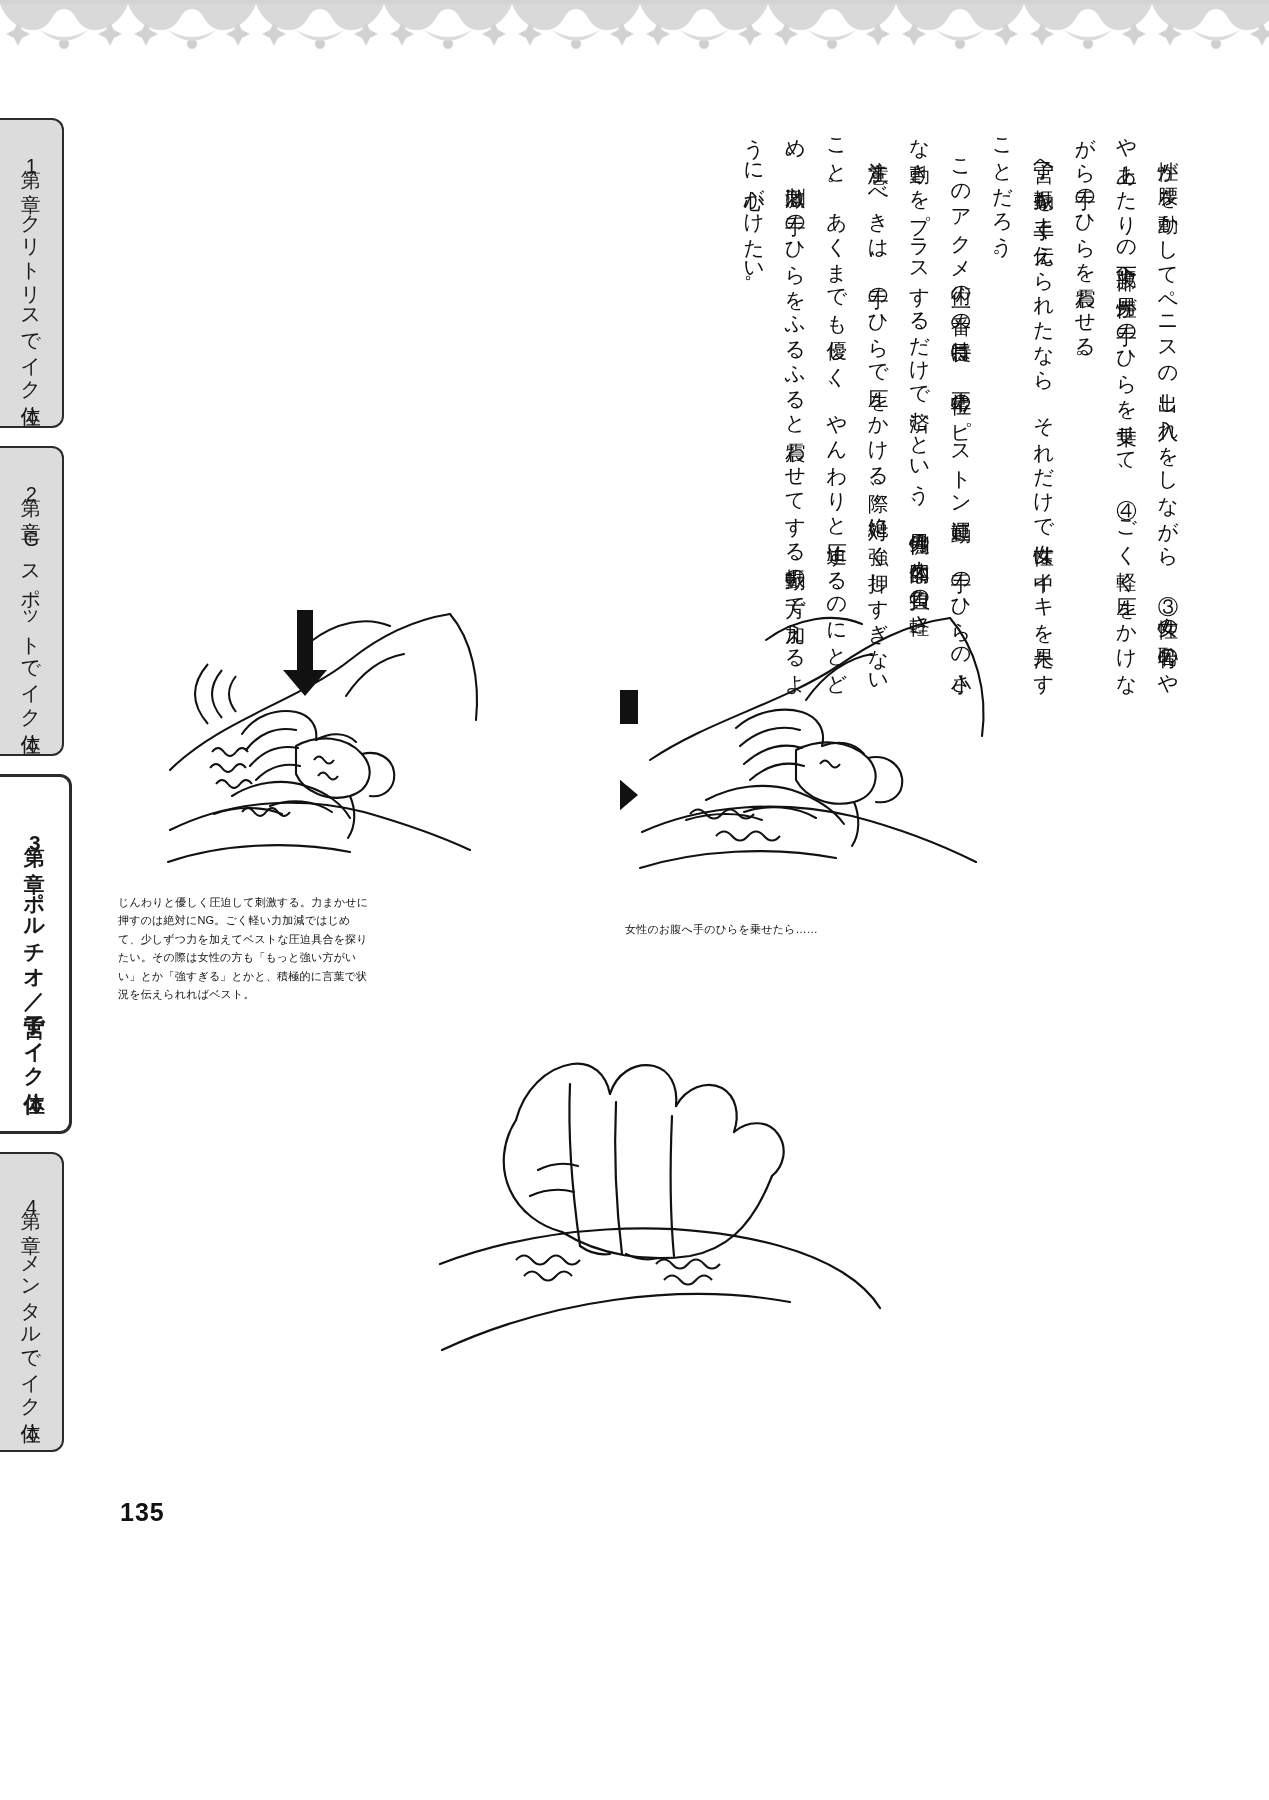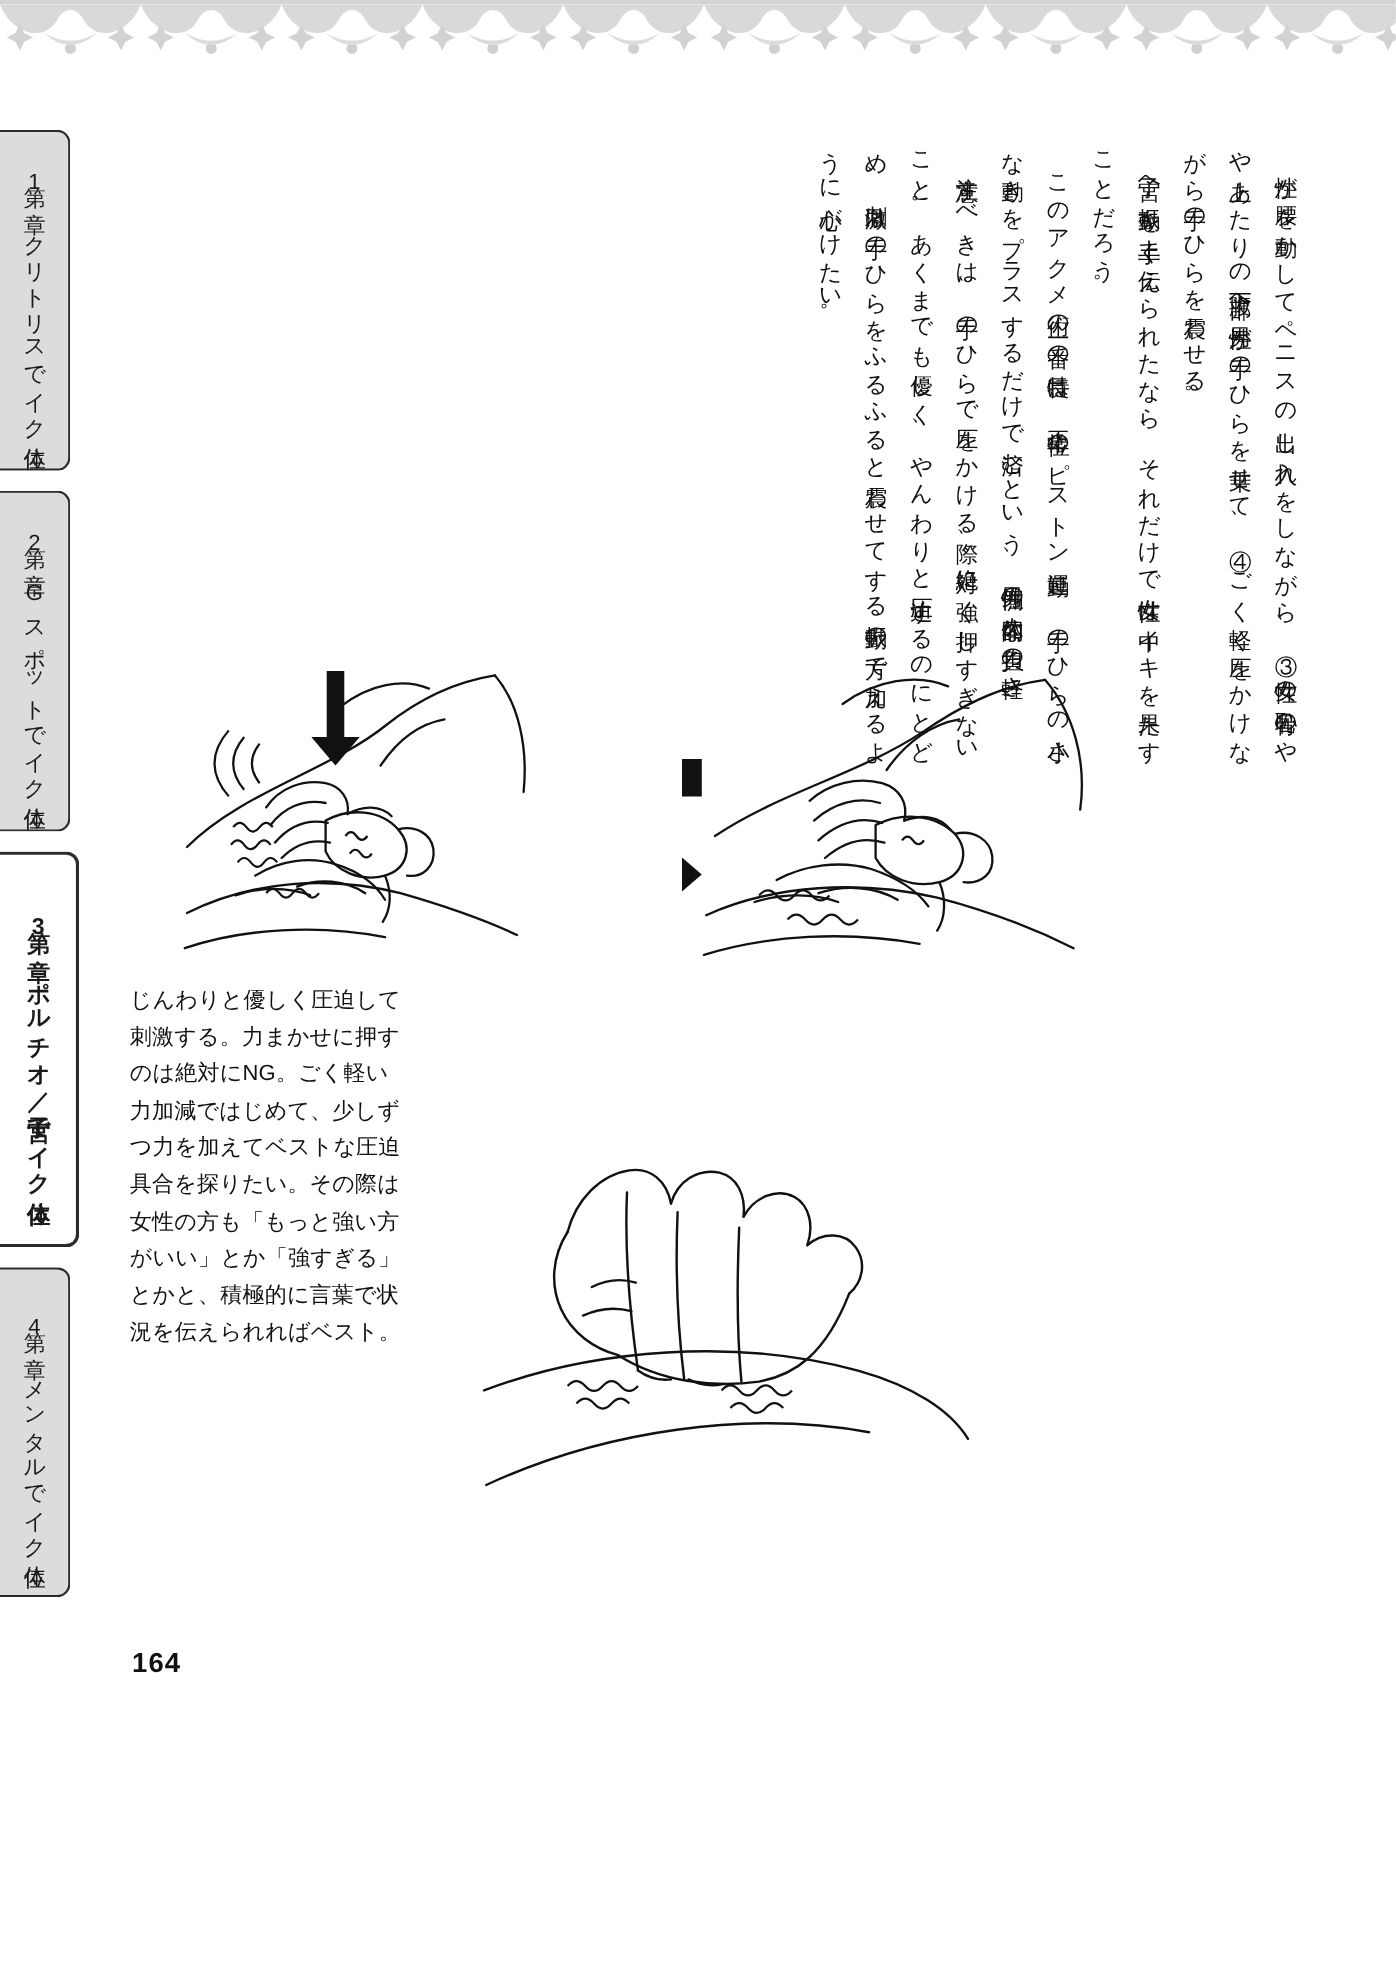--- a/index.html
+++ b/index.html
@@ -88,21 +88,21 @@
 
   
   .illus {
     position: absolute;
   }
   .illus svg { display: block; }
 
   
   .caption {
     position: absolute;
-    font-size: 20px;
+    font-size: 11px;
     line-height: 1.68;
     color: #111111;
     letter-spacing: 0.2px;
   }
   #caption-left  { left: 118px; top: 893px;  width: 252px; }
   #caption-right { left: 625px; top: 920px;  width: 200px; }
   #caption-bottom{ left: 207px; top: 1300px; width: 430px; }
 
   
   .page-number {
@@ -289,16 +289,17 @@
       <g fill="none" stroke="#111111" stroke-width="2">
         <path d="M96 210 q8 -9 16 0 q8 9 16 0 q8 -9 16 0 q8 9 16 0"></path>
         <path d="M104 226 q8 -9 16 0 q8 9 16 0 q8 -9 16 0"></path>
         <path d="M236 214 q8 -9 16 0 q8 9 16 0 q8 -9 16 0 q8 9 16 0"></path>
         <path d="M244 230 q8 -9 16 0 q8 9 16 0 q8 -9 16 0"></path>
       </g>
     </svg>
   </div>
 
   <div class="caption" id="caption-left">じんわりと優しく圧迫して刺激する。力まかせに押すのは絶対にNG。ごく軽い力加減ではじめて、少しずつ力を加えてベストな圧迫具合を探りたい。その際は女性の方も「もっと強い方がいい」とか「強すぎる」とかと、積極的に言葉で状況を伝えられればベスト。</div>
-
-  <div class="page-number">164</div>
+  <div class="caption" id="caption-right">女性のお腹へ手のひらを乗せたら……</div>
+
+  <div class="page-number">135</div>
 
 </div>
 
 </body></html>

